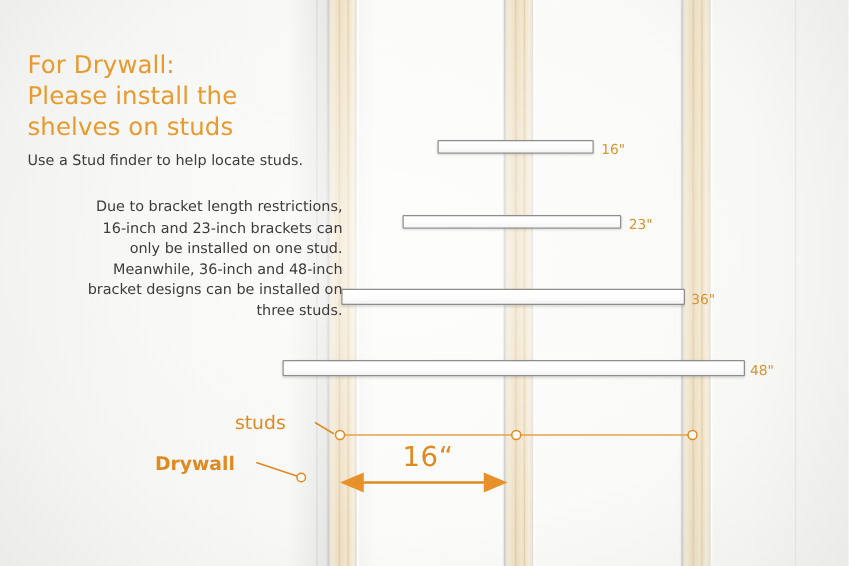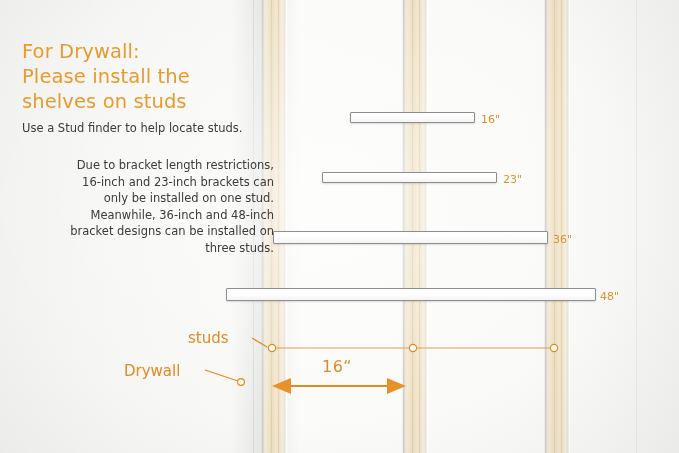--- a/index.html
+++ b/index.html
@@ -131,21 +131,21 @@
   .callout-text {
     position: absolute;
     color: #e08a22;
     font-size: 15px;
     line-height: 15px;
     white-space: nowrap;
   }
   #dim-label {
     position: absolute;
     color: #e08a22;
-    font-size: 16px;
+    font-size: 22px;
     line-height: 22px;
     white-space: nowrap;
     letter-spacing: 0.5px;
   }
   svg.overlay {
     position: absolute;
     left: 0; top: 0;
     width: 679px;
     height: 453px;
     overflow: visible;
@@ -210,16 +210,16 @@
 
     <line x1="205" y1="370" x2="238" y2="381" stroke="#e08a22" stroke-width="1.2"></line>
     <circle cx="241" cy="382" r="3.4" fill="#fdfaf5" stroke="#e08a22" stroke-width="1.2"></circle>
 
     <line x1="286" y1="386" x2="392" y2="386" stroke="#e08a22" stroke-width="2"></line>
     <polygon points="272,386 291,378 291,394" fill="#e8912a"></polygon>
     <polygon points="406,386 387,378 387,394" fill="#e8912a"></polygon>
   </svg>
 
   <div class="callout-text" style="left:188px; top:331px;">studs</div>
-  <div class="callout-text" style="left:124px; top:364px;">Drywall</div>
+  <div class="callout-text" style="left:124px; top:364px;font-weight:bold;">Drywall</div>
   <div id="dim-label" style="left:322px; top:356px;">16“</div>
 
 </div>
 
 </body></html>

